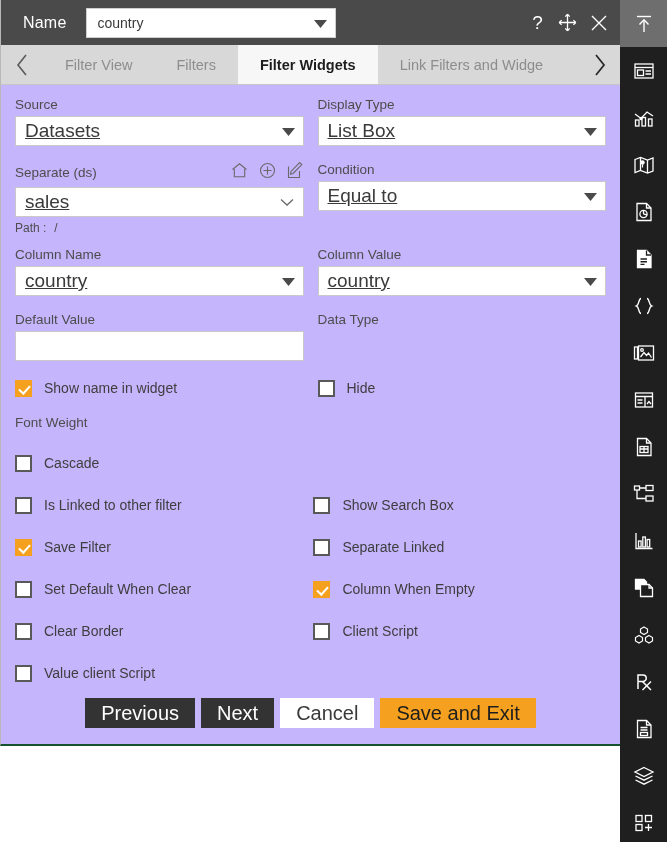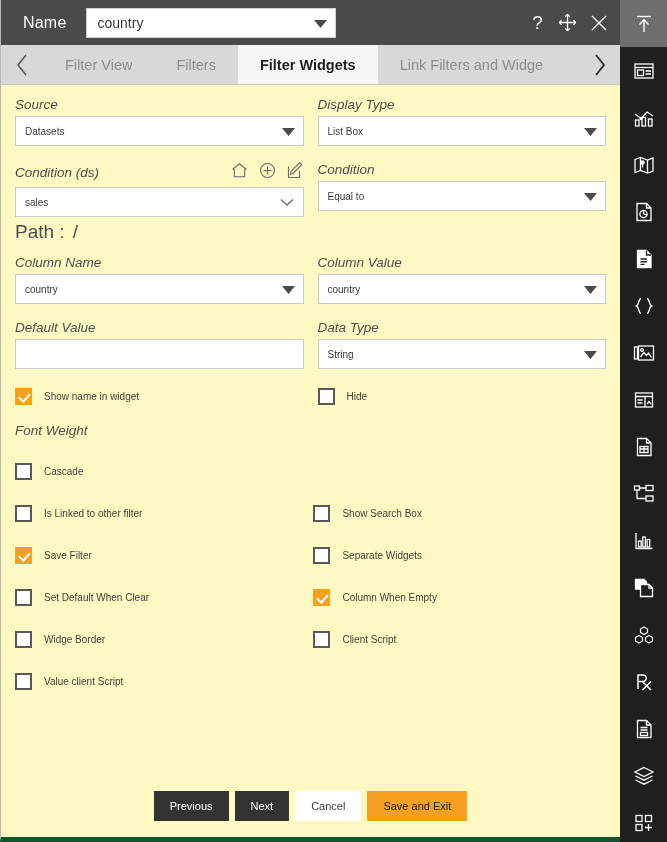--- a/index.html
+++ b/index.html
@@ -6,25 +6,25 @@
   html, body {
     width: 667px; height: 842px;
     background: #ffffff;
     font-family: "Liberation Sans", sans-serif;
     overflow: hidden;
   }
   .app { position: relative; width: 667px; height: 842px; display: flex; }
 
   
   .dialog {
-    width: 620px; height: 842px;
+    width: 620px; height: 746px;
     display: flex; flex-direction: column;
-    background: #fef9c3;
+    background: #c4b5fd;
     border-left: 1px solid #b8b8b8;
-    border-bottom: 5px solid #14532d;
+    border-bottom: 2px solid #14532d;
   }
 
   
   .hdr {
     height: 45px; background: #4a4a4a;
     display: flex; align-items: center; flex: 0 0 45px;
     padding: 0 12px 0 22px;
   }
   .hdr-label { color: #ffffff; font-size: 16px; letter-spacing: .2px; }
   .name-field {
@@ -51,63 +51,63 @@
     padding: 0 22px; font-size: 14.5px; color: #8d8d8d;
     background: #d8d8d8; white-space: nowrap;
   }
   .tab.active { background: #f7f7f7; color: #1d1d1d; font-weight: bold; }
 
   
   .body { flex: 1; padding: 12px 14px 0 14px; position: relative; }
   .row { display: flex; gap: 14px; }
   .col { width: 292px; }
 
-  .lbl { font-size: 13.5px; color: #4d4d4d; margin-bottom: 4px; display: block; font-style: italic; }
+  .lbl { font-size: 13.5px; color: #4d4d4d; margin-bottom: 4px; display: block; }
   .lbl-row { display: flex; align-items: center; margin-bottom: 4px; }
   .lbl-row .lbl { margin-bottom: 0; }
   .lbl-icons { margin-left: auto; display: flex; gap: 11px; align-items: center; }
 
   .ctl {
     height: 30px; background: #fff; border: 1px solid #c9c9c9;
     display: flex; align-items: center; padding: 0 8px 0 9px;
   }
-  .ctl .val { flex: 1; font-size: 10px; color: #3a3a3a; }
+  .ctl .val { flex: 1; font-size: 19px; color: #3a3a3a; text-decoration: underline; }
   .ctl.input .val { color: #3a3a3a; }
 
-  .path { font-size: 19px; color: #4d4d4d; margin-top: 4px; }
+  .path { font-size: 12px; color: #4d4d4d; margin-top: 4px; }
   .path .sep { margin: 0 6px 0 2px; }
   .spacer-16 { height: 16px; }
   .spacer-12 { height: 12px; }
 
   
   .cbrow { display: flex; align-items: center; height: 22px; }
   .cb {
     width: 17px; height: 17px; border: 2px solid #595959;
     background: #fff; flex: 0 0 17px; position: relative;
   }
   .cb.on { background: #f5a01e; border-color: #f5a01e; }
   .cb.on::after {
     content: ""; position: absolute; left: 4px; top: 1px;
     width: 5px; height: 9px; border: solid #fff;
     border-width: 0 2px 2px 0; transform: rotate(42deg);
   }
-  .cbrow .ctext { font-size: 10px; color: #3e3e3e; margin-left: 12px; }
+  .cbrow .ctext { font-size: 14px; color: #3e3e3e; margin-left: 12px; }
 
   .chk-grid { margin-top: 18px; }
   .chk-line { display: flex; margin-bottom: 20px; }
   .chk-line > .c1 { width: 306px; }
   .chk-line > .c2 { width: 300px; text-align: center; }
 
   
   .footer {
     position: absolute; left: 0; right: 0; bottom: 16px;
     display: flex; justify-content: center; align-items: center; gap: 6px;
   }
   .btn {
-    height: 30px; padding: 8px 16px; font-size: 11px;
+    height: 30px; padding: 8px 16px; font-size: 20px;
     display: flex; align-items: center; justify-content: center;
     border: none; cursor: pointer; font-family: inherit;
   }
   .btn-dark { background: #333333; color: #ffffff; }
   .btn-light { background: #ffffff; color: #3a3a3a; }
   .btn-accent { background: #f5a01e; color: #1e1e1e; }
 
   
   .rail { width: 47px; height: 842px; background: #1f1f1f; display: flex; flex-direction: column; }
   .rail-item {
@@ -201,21 +201,21 @@
             </span>
           </div>
         </div>
       </div>
 
       <div class="spacer-16"></div>
 
       <div class="row">
         <div class="col">
           <div class="lbl-row">
-            <span class="lbl">Condition (ds)</span>
+            <span class="lbl">Separate (ds)</span>
             <span class="lbl-icons">
               <span>
                 <svg width="17" height="17" viewBox="0 0 17 17" fill="none" stroke="#6a6a6a" stroke-width="1.1">
                   <path d="M1.5 7.5 L8.5 1.8 L15.5 7.5"></path>
                     <path d="M3.3 7 V14.8 H13.7 V7"></path>
                 </svg>
               </span>
               <span>
                 <svg width="17" height="17" viewBox="0 0 17 17" fill="none" stroke="#6a6a6a" stroke-width="1.1">
                   <circle cx="8.5" cy="8.5" r="7"></circle>
@@ -286,28 +286,20 @@
 
       <div class="row">
         <div class="col">
           <span class="lbl">Default Value</span>
           <div class="ctl input">
             <span class="val"></span>
           </div>
         </div>
         <div class="col">
           <span class="lbl">Data Type</span>
-          <div class="ctl">
-            <span class="val">String</span>
-            <span>
-              <svg width="13" height="8" viewBox="0 0 13 8">
-                  <path d="M0 0 L13 0 L6.5 8 Z" fill="#4a4a4a"></path>
-                </svg>
-            </span>
-          </div>
         </div>
       </div>
 
       <div class="spacer-16"></div>
 
       <div class="row">
         <div class="col">
           <div class="cbrow">
             <span class="cb on"></span>
             <span class="ctext">Show name in widget</span>
@@ -359,21 +351,21 @@
         <div class="chk-line">
           <div class="c1">
             <div class="cbrow">
               <span class="cb on"></span>
               <span class="ctext">Save Filter</span>
             </div>
           </div>
           <div class="c2">
             <div class="cbrow">
               <span class="cb"></span>
-              <span class="ctext">Separate Widgets</span>
+              <span class="ctext">Separate Linked</span>
             </div>
           </div>
         </div>
 
         <div class="chk-line">
           <div class="c1">
             <div class="cbrow">
               <span class="cb"></span>
               <span class="ctext">Set Default When Clear</span>
             </div>
@@ -383,21 +375,21 @@
               <span class="cb on"></span>
               <span class="ctext">Column When Empty</span>
             </div>
           </div>
         </div>
 
         <div class="chk-line">
           <div class="c1">
             <div class="cbrow">
               <span class="cb"></span>
-              <span class="ctext">Widge Border</span>
+              <span class="ctext">Clear Border</span>
             </div>
           </div>
           <div class="c2">
             <div class="cbrow">
               <span class="cb"></span>
               <span class="ctext">Client Script</span>
             </div>
           </div>
         </div>
 

